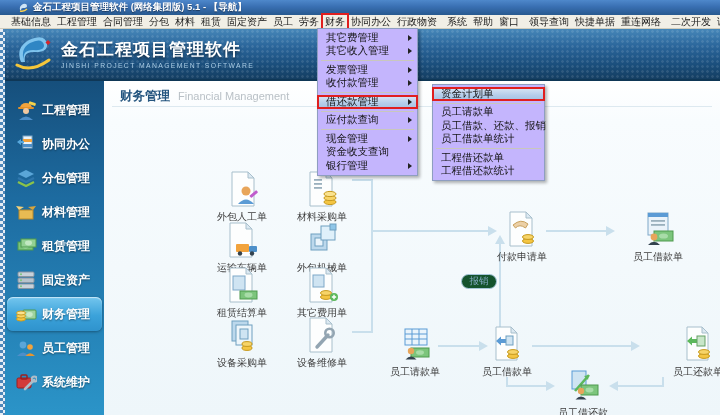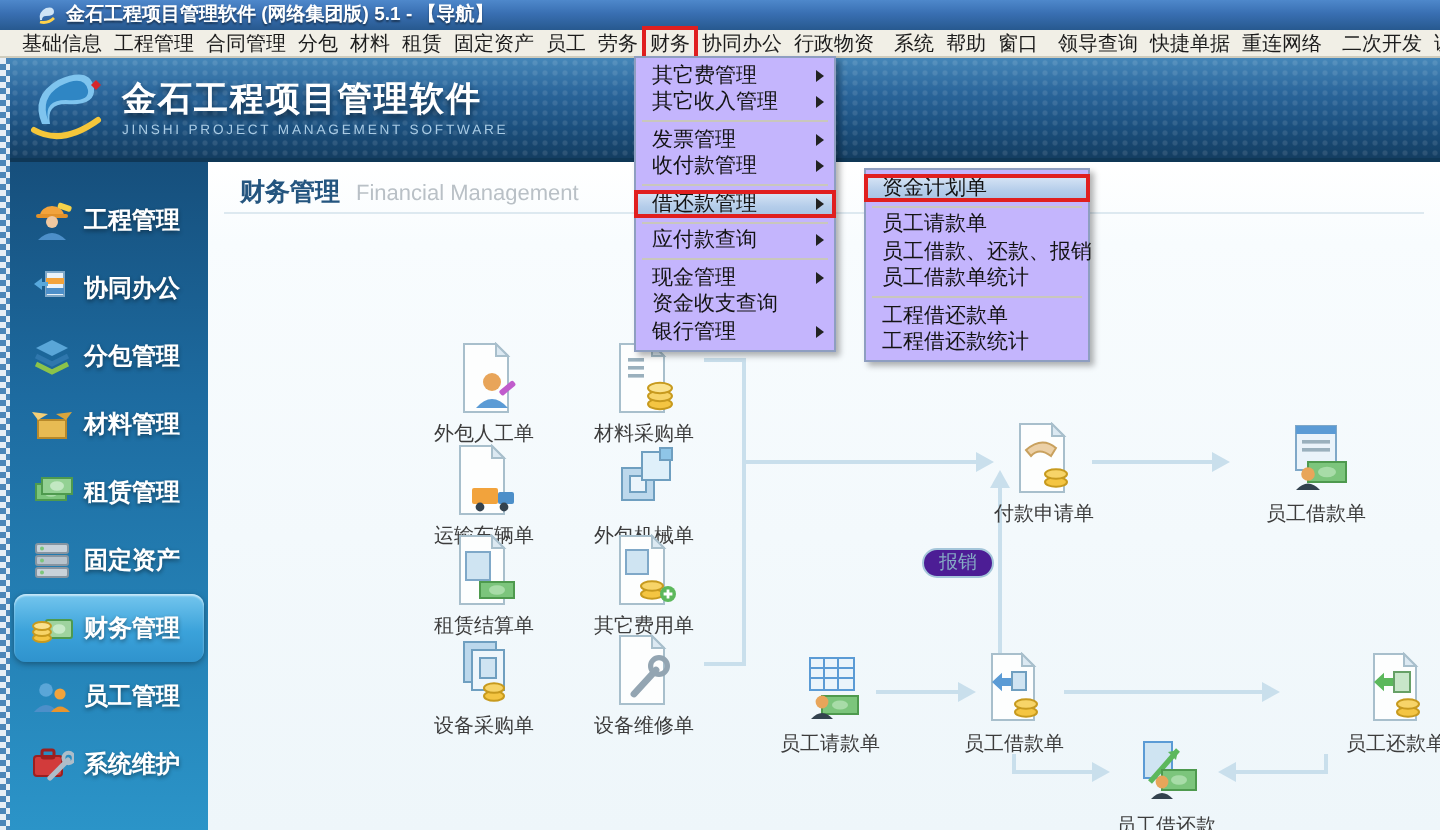--- a/index.html
+++ b/index.html
@@ -79,21 +79,21 @@
   .mainhdr{ position:absolute; left:16px; top:7px; display:flex; align-items:baseline; gap:8px; }
   .mtitle{ font-size:12.5px; font-weight:bold; color:#24557f; }
   .msub{ font-size:11px; color:#b9c0c6; }
   .hdrline{ position:absolute; left:8px; top:25px; width:600px; height:1px; background:#dde9f0; }
   
   .flowsvg{ position:absolute; left:0; top:0; z-index:1; pointer-events:none; }
   .fnode{ position:absolute; width:76px; text-align:center; z-index:2; }
   .fnode .flabel{ font-size:10px; color:#3c3c3c; margin-top:0px; line-height:11px; }
   .badge{
     position:absolute; left:461px; top:274px; width:36px; height:15px; z-index:2;
-    border:1px solid #a5c6da; border-radius:8px; background:#4c1d95;
+    border:1px solid #a5c6da; border-radius:8px; background:#14532d;
     color:#85abc4; font-size:9.5px; display:flex; align-items:center; justify-content:center;
   }
   
   .menu{
     position:absolute; z-index:60; background:#c4b5fd;
     border:1px solid #8e9ec0; box-shadow:2px 2px 3px rgba(0,0,0,.3);
     padding:2px 0; font-size:10.5px; color:#141414;
   }
   .dd{ left:317px; top:28px; width:101px; }
   .sm{ left:432px; top:84px; width:113px; z-index:61; }

